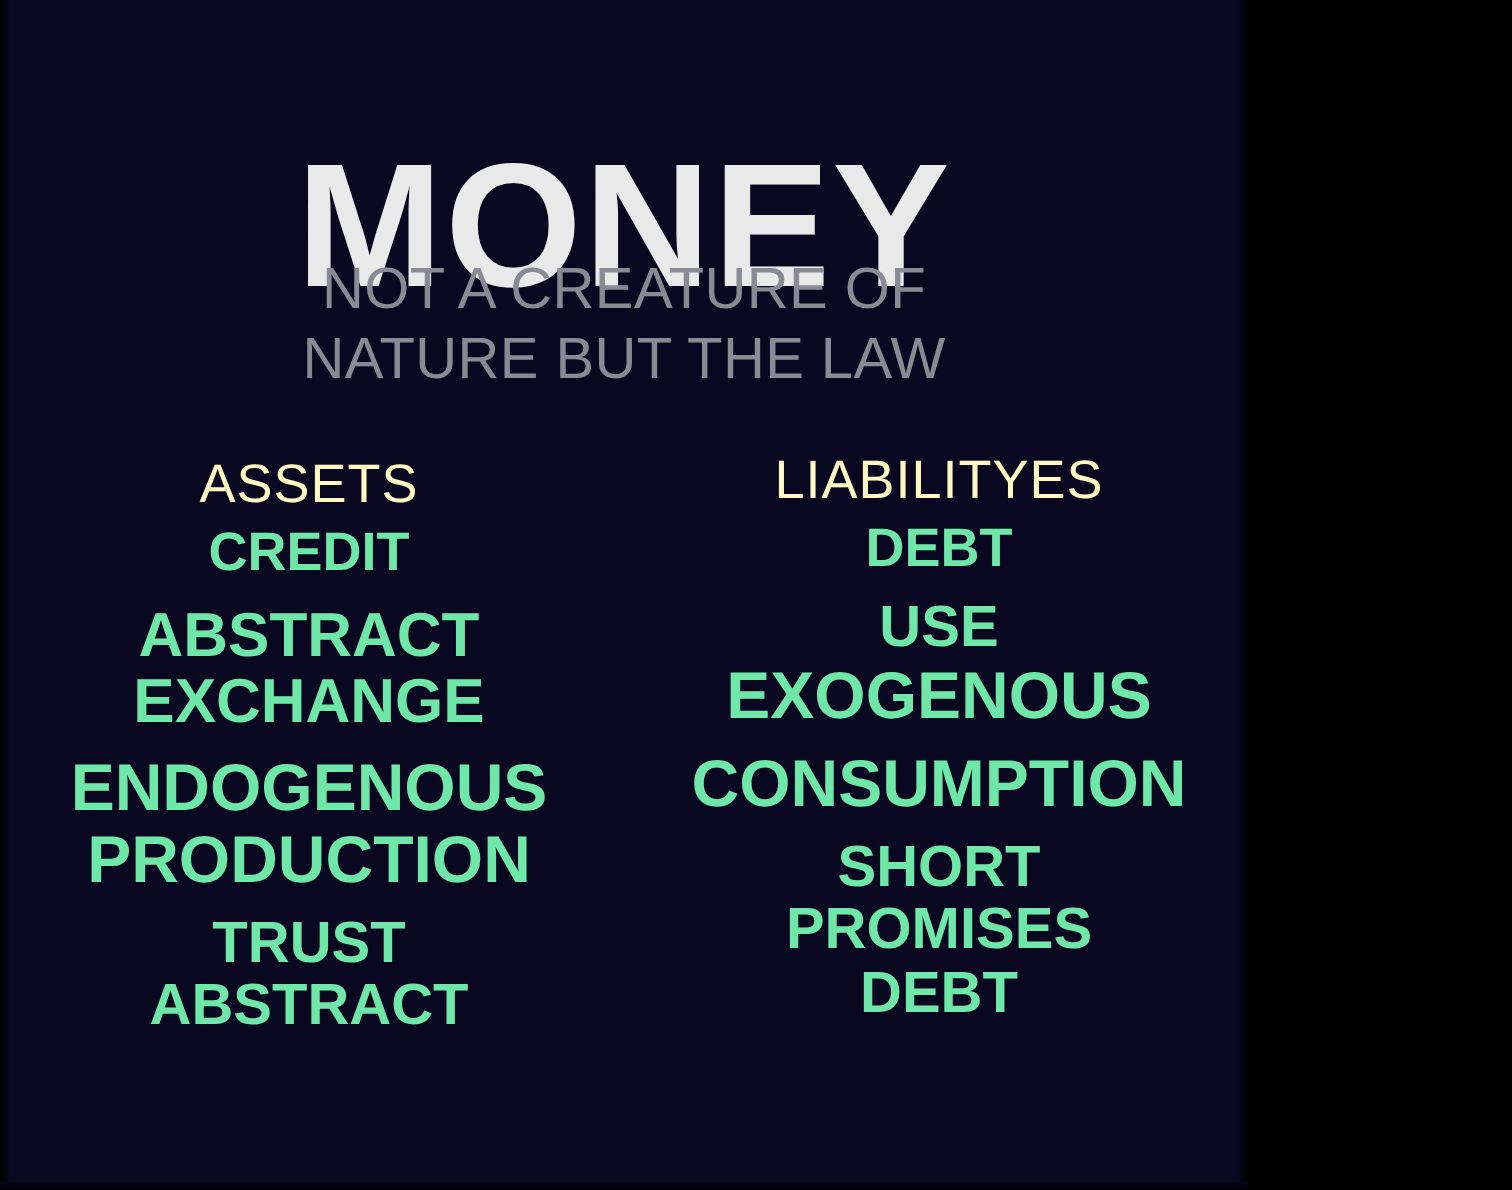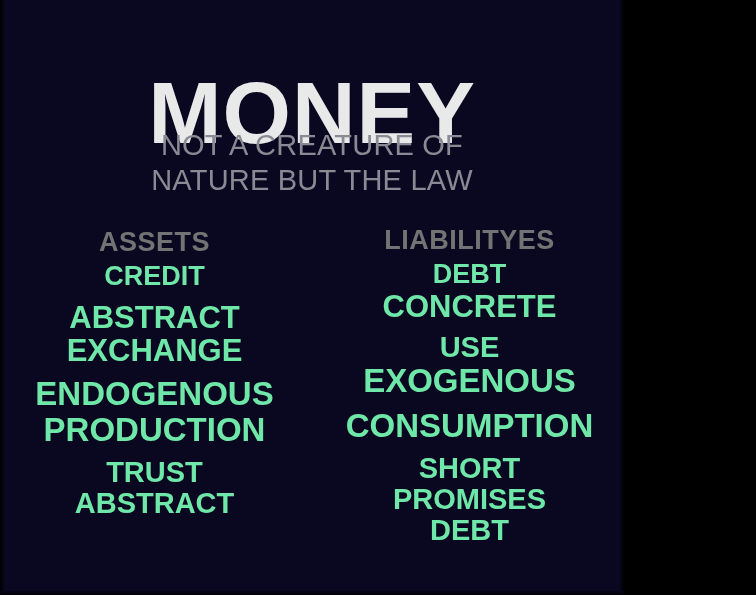--- a/index.html
+++ b/index.html
@@ -77,22 +77,22 @@
     align-items: flex-start;
   }
   .col {
     flex: 1 1 50%;
     text-align: center;
     position: relative;
   }
 
   .col-head {
     font-size: 27px;
-    font-weight: 700;
-    color: #737373;
+    font-weight: 400;
+    color: #fef9c3;
     letter-spacing: 0.5px;
     margin: 0 0 6px 0;
     line-height: 1.05;
   }
 
   .group { margin: 4px; }
   .group + .group { margin-top: 9px; }
 
   .term {
     font-weight: 700;
@@ -151,21 +151,20 @@
         <div class="term s-md">TRUST</div>
         <div class="term s-md">ABSTRACT</div>
       </div>
     </div>
 
     <div class="col col-liabilities">
       <div class="col-head">LIABILITYES</div>
 
       <div class="group">
         <div class="term s-sm">DEBT</div>
-        <div class="term s-lg">CONCRETE</div>
       </div>
 
       <div class="group">
         <div class="term s-md">USE</div>
         <div class="term s-xl">EXOGENOUS</div>
       </div>
 
       <div class="group">
         <div class="term s-xl">CONSUMPTION</div>
       </div>

